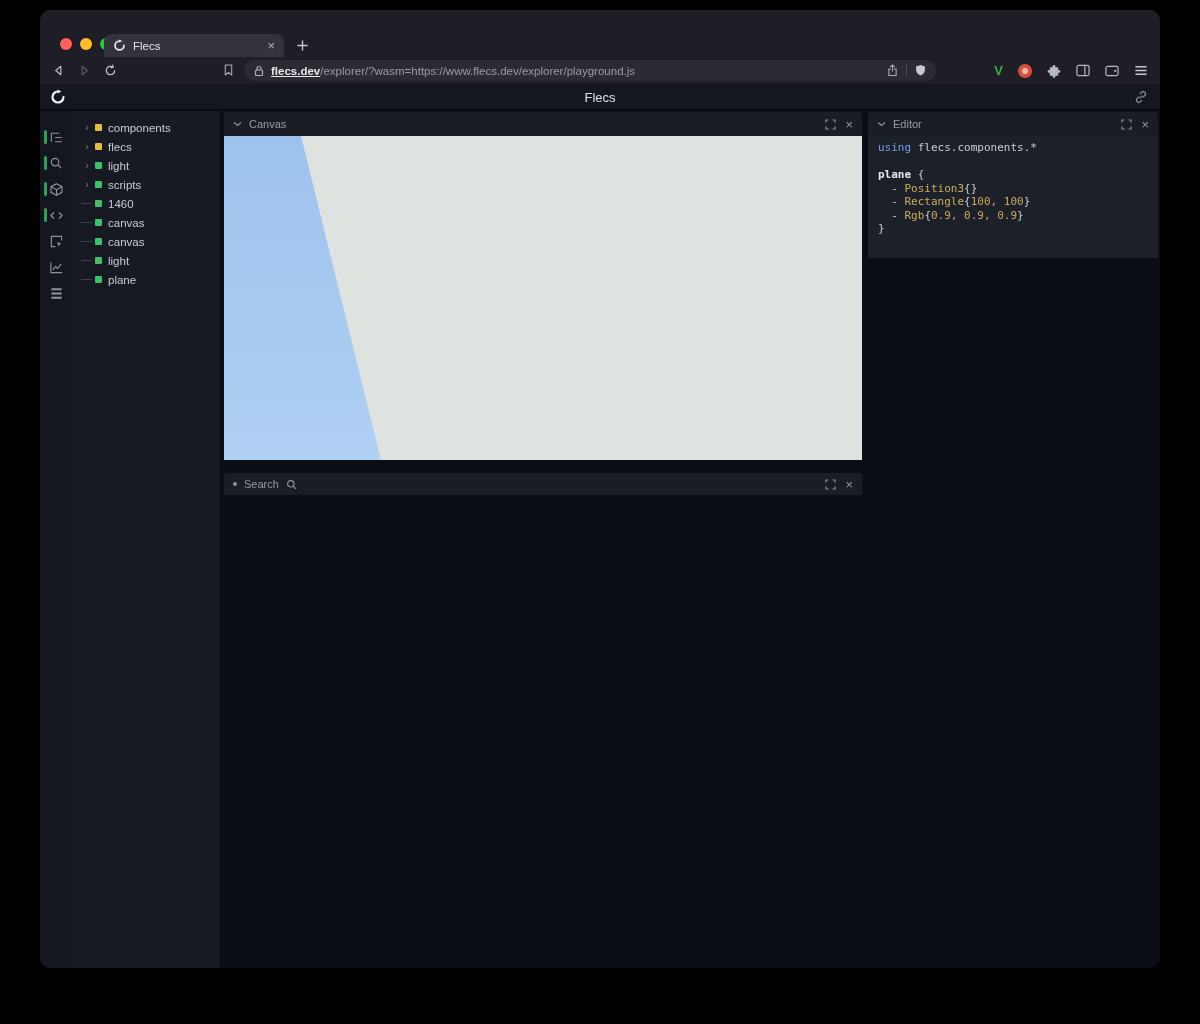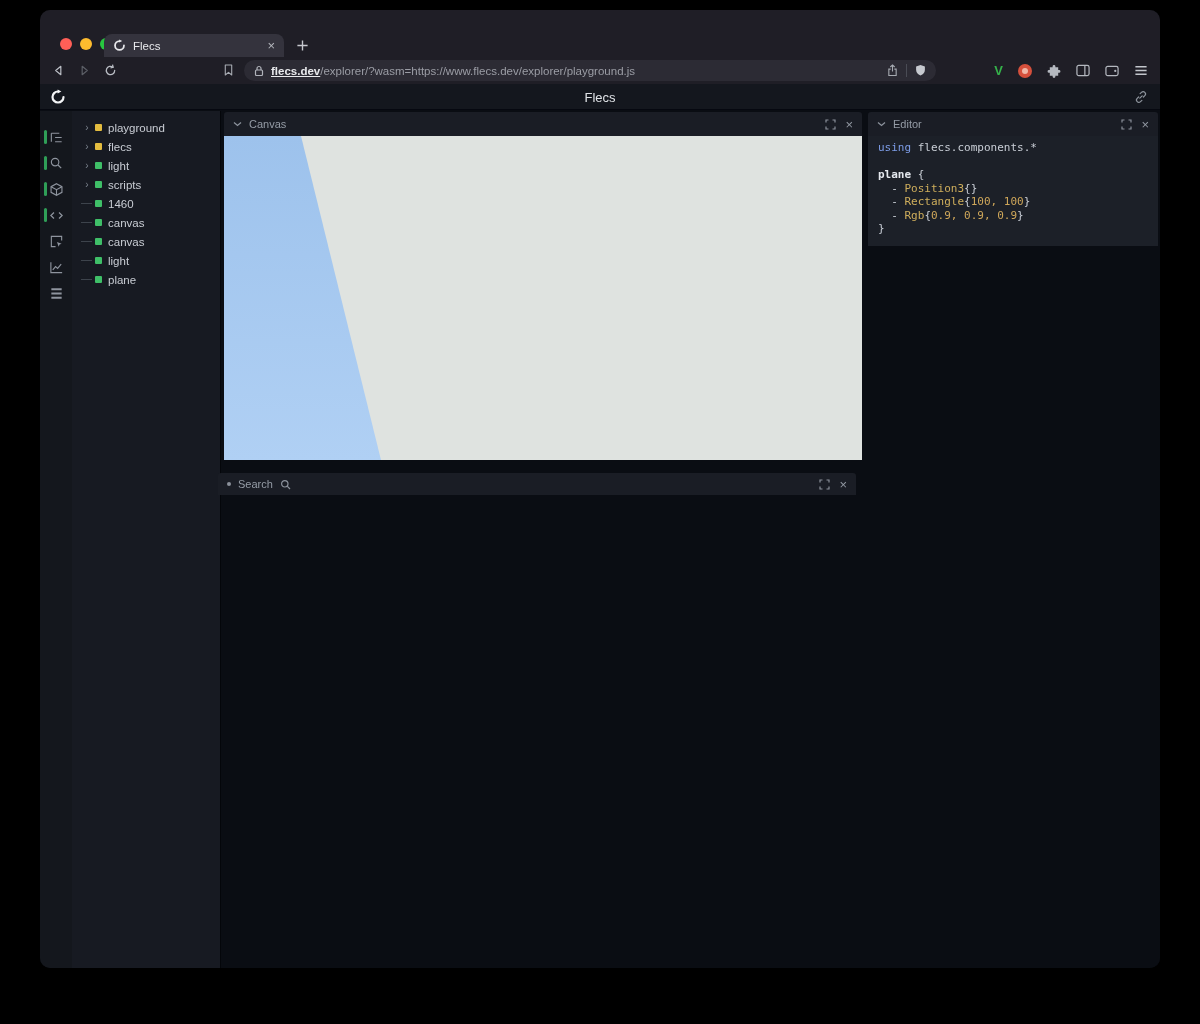--- a/index.html
+++ b/index.html
@@ -53,26 +53,26 @@
   
   .main { position:absolute; left:180px; top:101px; right:0; bottom:0; background:#0a0d13; border-left:1px solid #04060a; }
   .panel-header { height:24px; background:#1a1d25; border-radius:3px 3px 0 0; display:flex; align-items:center; gap:7px; padding:0 9px; color:#959ca6; font-size:11px; }
   .ph-right { margin-left:auto; display:flex; align-items:center; gap:9px; }
   .ph-close { color:#9298a2; font-size:13px; line-height:1; }
 
   .canvas-panel { position:absolute; left:184px; top:102px; width:638px; }
   .canvas-view { position:relative; width:638px; height:324px; background:#dfe3e0; overflow:hidden; }
   .canvas-sky { position:absolute; inset:0; background:linear-gradient(180deg,#9dc2ec,#b0d0f4); clip-path:polygon(0 0,77px 0,157px 100%,0 100%); }
 
-  .search-panel { position:absolute; left:178px; top:463px; width:638px; }
+  .search-panel { position:absolute; left:184px; top:463px; width:638px; }
   .search-panel .panel-header { height:22px; }
   .sdot { width:4px; height:4px; border-radius:50%; background:#8b919b; }
 
   .editor-panel { position:absolute; left:828px; top:102px; width:290px;border-radius:24px; }
-  .editor-body { background:#1c2028; padding:5px 10px 10px; font-family:"DejaVu Sans Mono",monospace; font-size:11px; line-height:13.5px; }
+  .editor-body { background:#1c2028; padding:5px 10px 22px; font-family:"DejaVu Sans Mono",monospace; font-size:11px; line-height:13.5px; }
   .codeline { white-space:pre; color:#c9ced6; min-height:13.5px; }
   .kw { color:#7d9de8; }
   .typ { color:#cfae5c;text-align:center; }
   .num { color:#cfa75a; }
   .pname { color:#e4e8ee; font-weight:bold; }
 
   svg { display:block; }
 </style>
 </head>
 <body>
@@ -249,21 +249,21 @@
             <path d="M2.5 3.5h11M2.5 8h11M2.5 12.5h11" stroke="#8e949e" stroke-width="2"></path>
           </svg>
       </span>
     </div>
   </div>
 
   <div class="treepanel">
     <div class="titem">
         <span class="tarrow">›</span>
         <span class="sq yellow"></span>
-        <span>playground</span>
+        <span>components</span>
       </div>
     <div class="titem">
         <span class="tarrow">›</span>
         <span class="sq yellow"></span>
         <span>flecs</span>
       </div>
     <div class="titem">
         <span class="tarrow">›</span>
         <span class="sq green"></span>
         <span>light</span>

